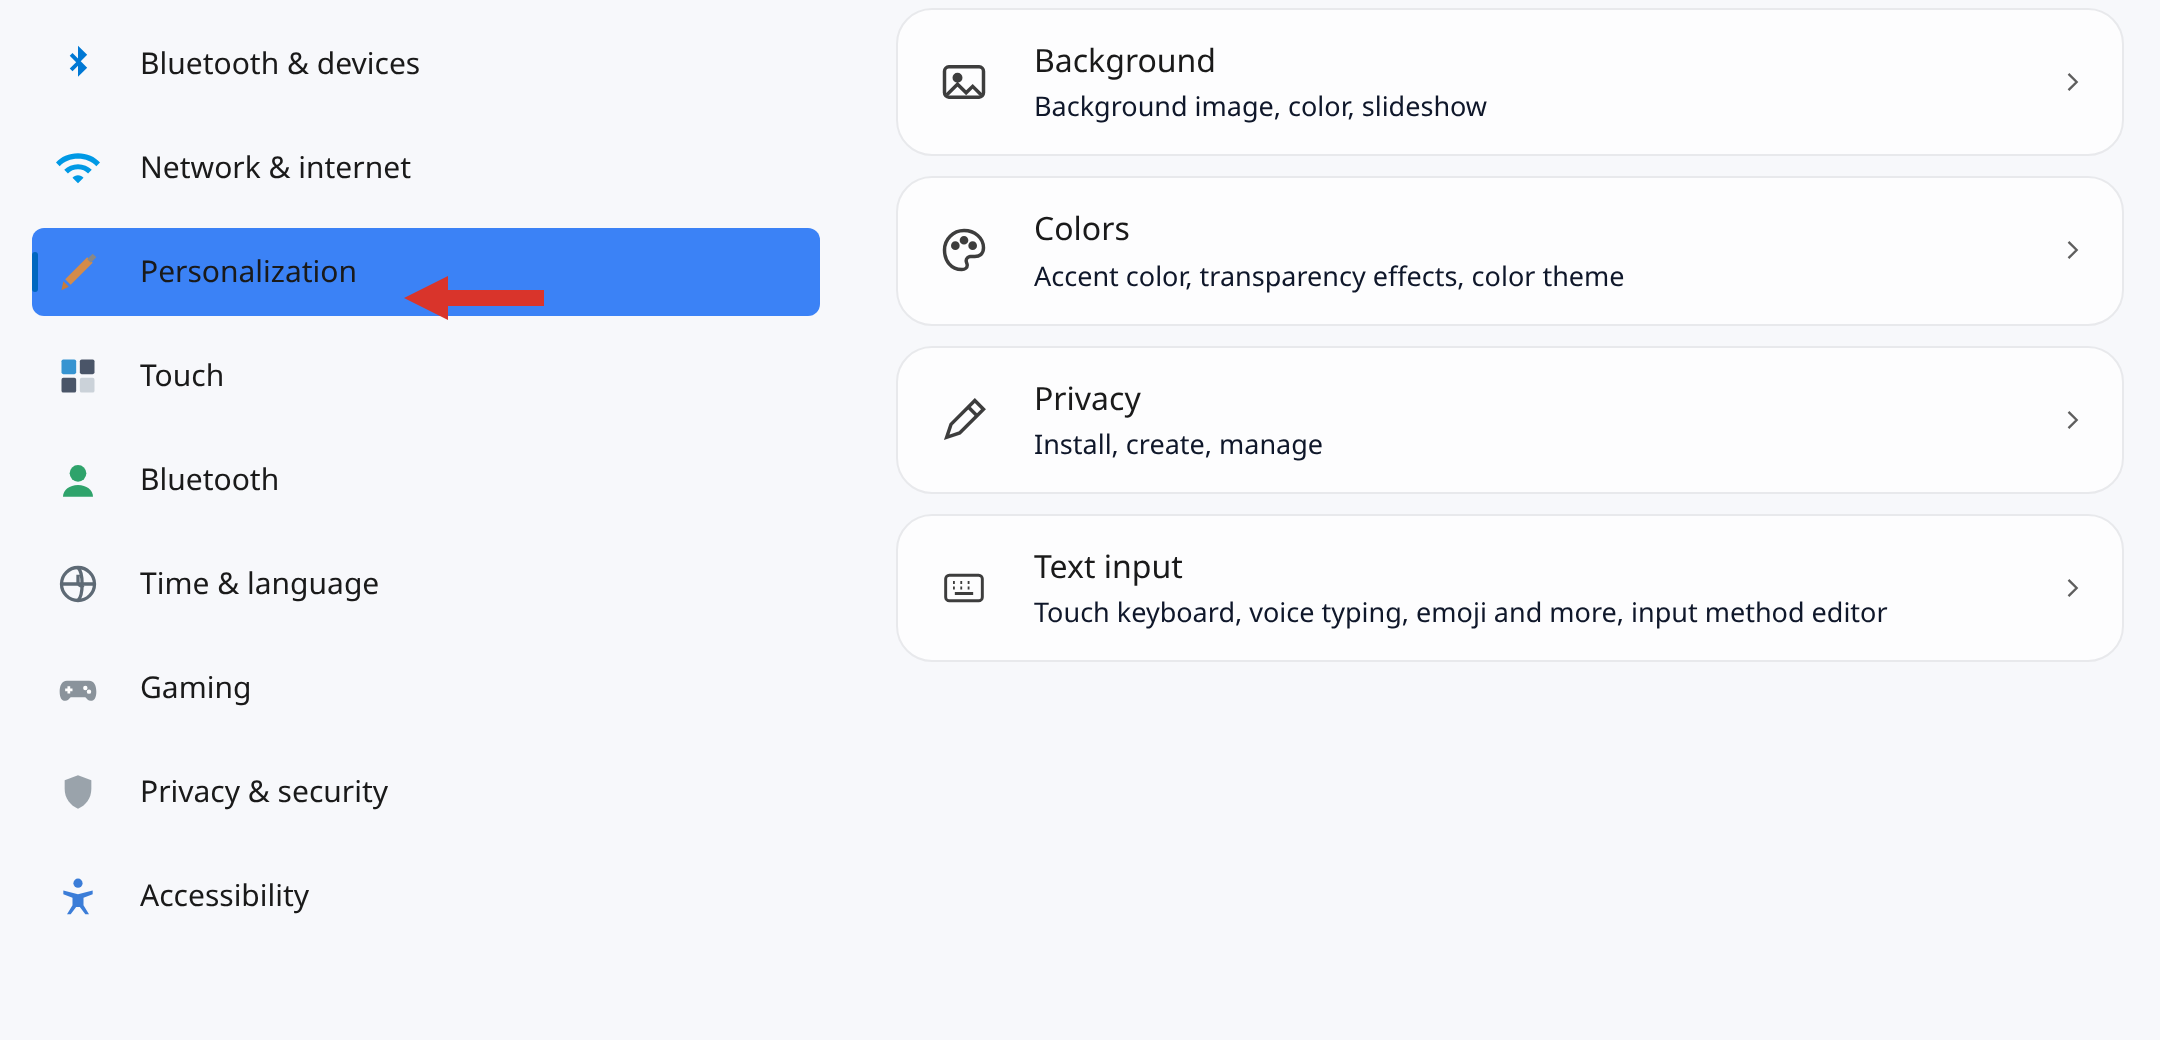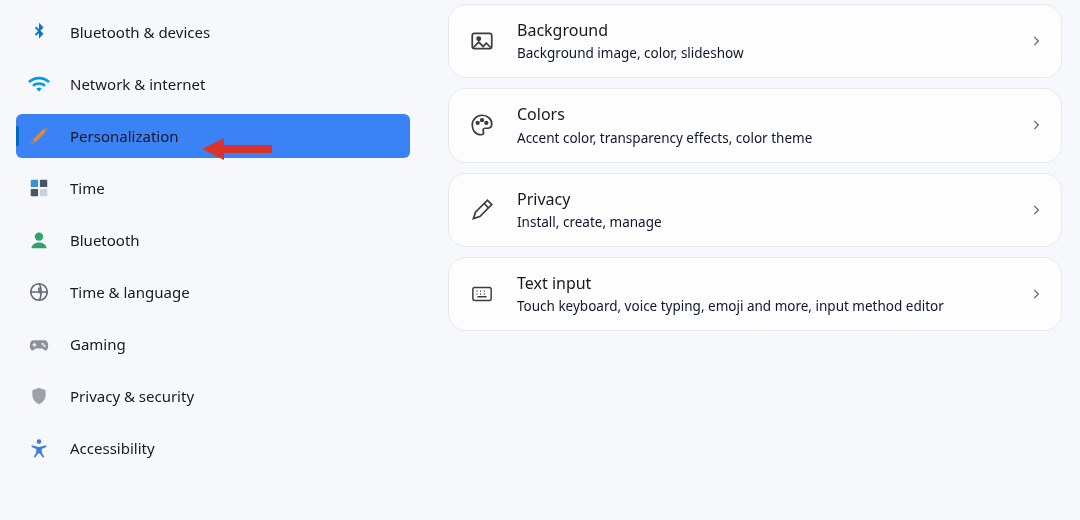--- a/index.html
+++ b/index.html
@@ -61,21 +61,21 @@
 
   <div class="sidebar-item">
     <span class="sidebar-icon">
       <svg viewBox="0 0 24 24" width="22" height="22">
           <rect x="3" y="3" width="8" height="8" fill="#3794d1" rx="1"></rect>
           <rect x="13" y="3" width="8" height="8" fill="#4a5568" rx="1"></rect>
           <rect x="3" y="13" width="8" height="8" fill="#4a5568" rx="1"></rect>
           <rect x="13" y="13" width="8" height="8" fill="#cbd2d9" rx="1"></rect>
         </svg>
     </span>
-    <span class="sidebar-label">Time</span>
+    <span class="sidebar-label">Touch</span>
   </div>
 
   <div class="sidebar-item">
     <span class="sidebar-icon">
       <svg viewBox="0 0 24 24" width="20" height="20" fill="#2fa36b">
           <circle cx="12" cy="8" r="5"></circle>
           <path d="M3 22c0-4 4-7 9-7s9 3 9 7H3z"></path>
         </svg>
     </span>
     <span class="sidebar-label">Bluetooth</span>

